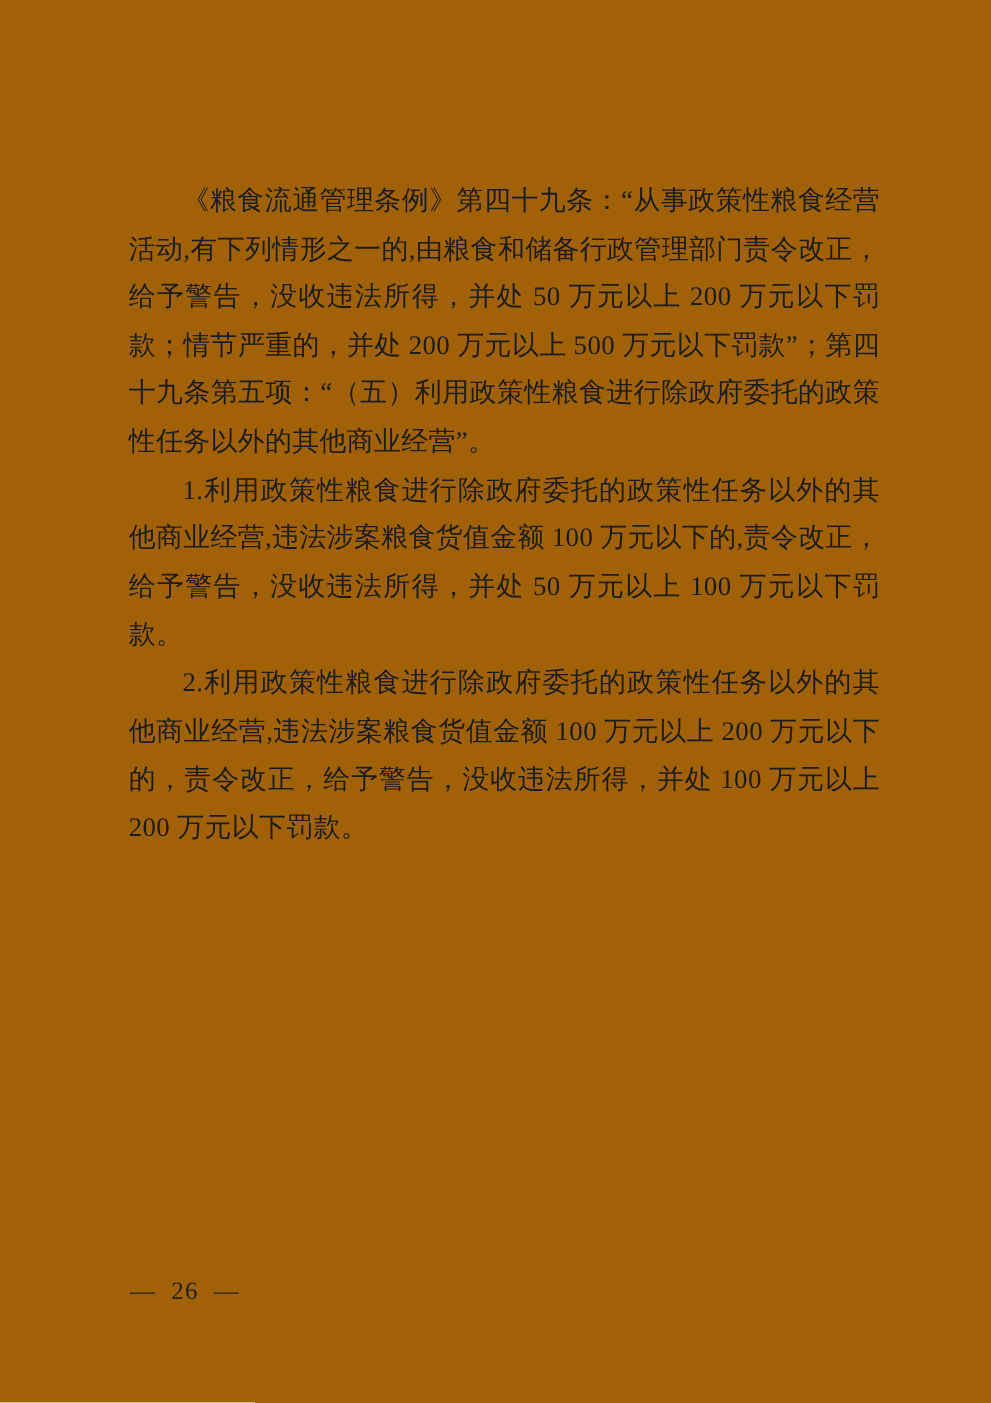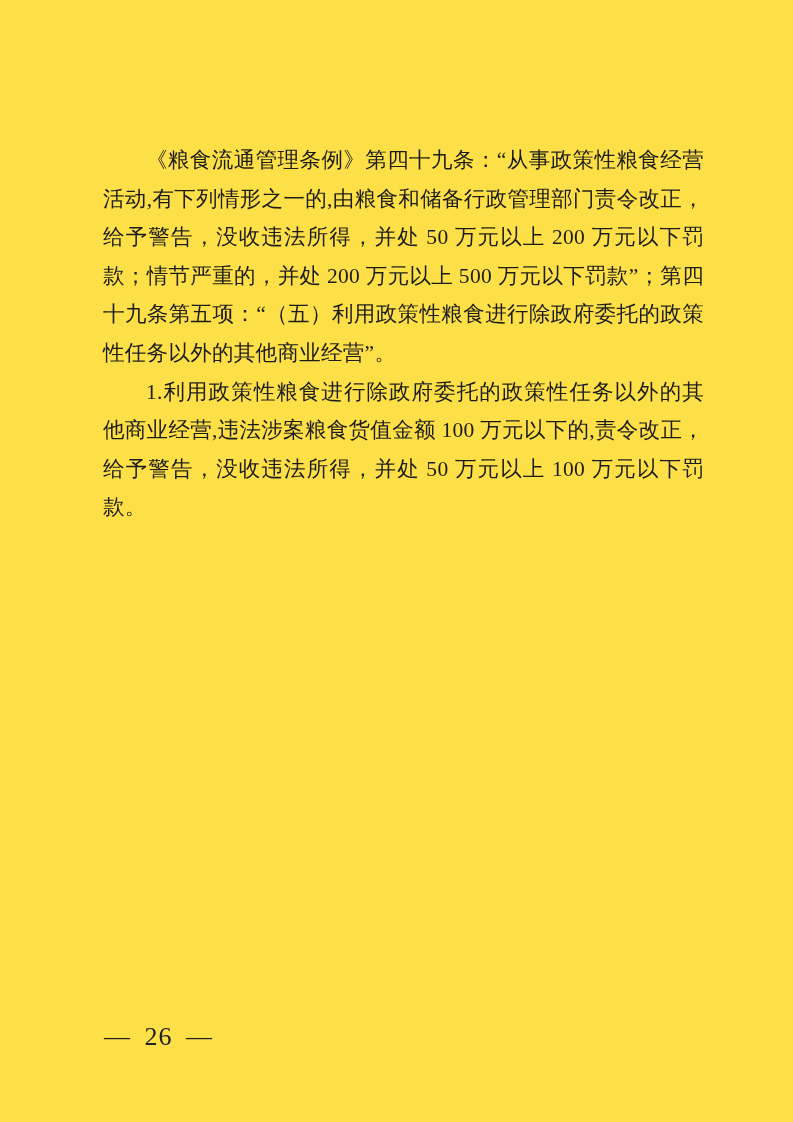--- a/index.html
+++ b/index.html
@@ -4,21 +4,21 @@
 <style>
   html, body {
     margin: 0;
     padding: 0;
     background: #ffffff;
   }
   .page {
     position: relative;
     width: 793px;
     height: 1122px;
-    background: #fde047;
+    background: #a16207;
     overflow: hidden;
     font-family: "Liberation Serif", "DejaVu Serif", serif;
     color: #1c1c1c;
   }
   .content {
     position: absolute;
     left: 103px;
     top: 141px;
     width: 601px;
   }
@@ -29,28 +29,29 @@
     font-size: 21.5px;
     line-height: 38.6px;
     text-align: justify;
     text-justify: inter-character;
     letter-spacing: 0.3px;
   }
   .footer {
     position: absolute;
     left: 104px;
     top: 1022px;
-    font-size: 26px;
+    font-size: 20px;
     letter-spacing: 1px;
     word-spacing: 6px;
     color: #222222;
   }
 </style>
 </head>
 <body>
 
 <div class="page">
   <div class="content">
     <p>《粮食流通管理条例》第四十九条：“从事政策性粮食经营活动,有下列情形之一的,由粮食和储备行政管理部门责令改正，给予警告，没收违法所得，并处 50 万元以上 200 万元以下罚款；情节严重的，并处 200 万元以上 500 万元以下罚款”；第四十九条第五项：“（五）利用政策性粮食进行除政府委托的政策性任务以外的其他商业经营”。</p>
     <p>1.利用政策性粮食进行除政府委托的政策性任务以外的其他商业经营,违法涉案粮食货值金额 100 万元以下的,责令改正，给予警告，没收违法所得，并处 50 万元以上 100 万元以下罚款。</p>
+    <p>2.利用政策性粮食进行除政府委托的政策性任务以外的其他商业经营,违法涉案粮食货值金额 100 万元以上 200 万元以下的，责令改正，给予警告，没收违法所得，并处 100 万元以上 200 万元以下罚款。</p>
   </div>
   <div class="footer">— 26 —</div>
 </div>
 
 </body></html>

